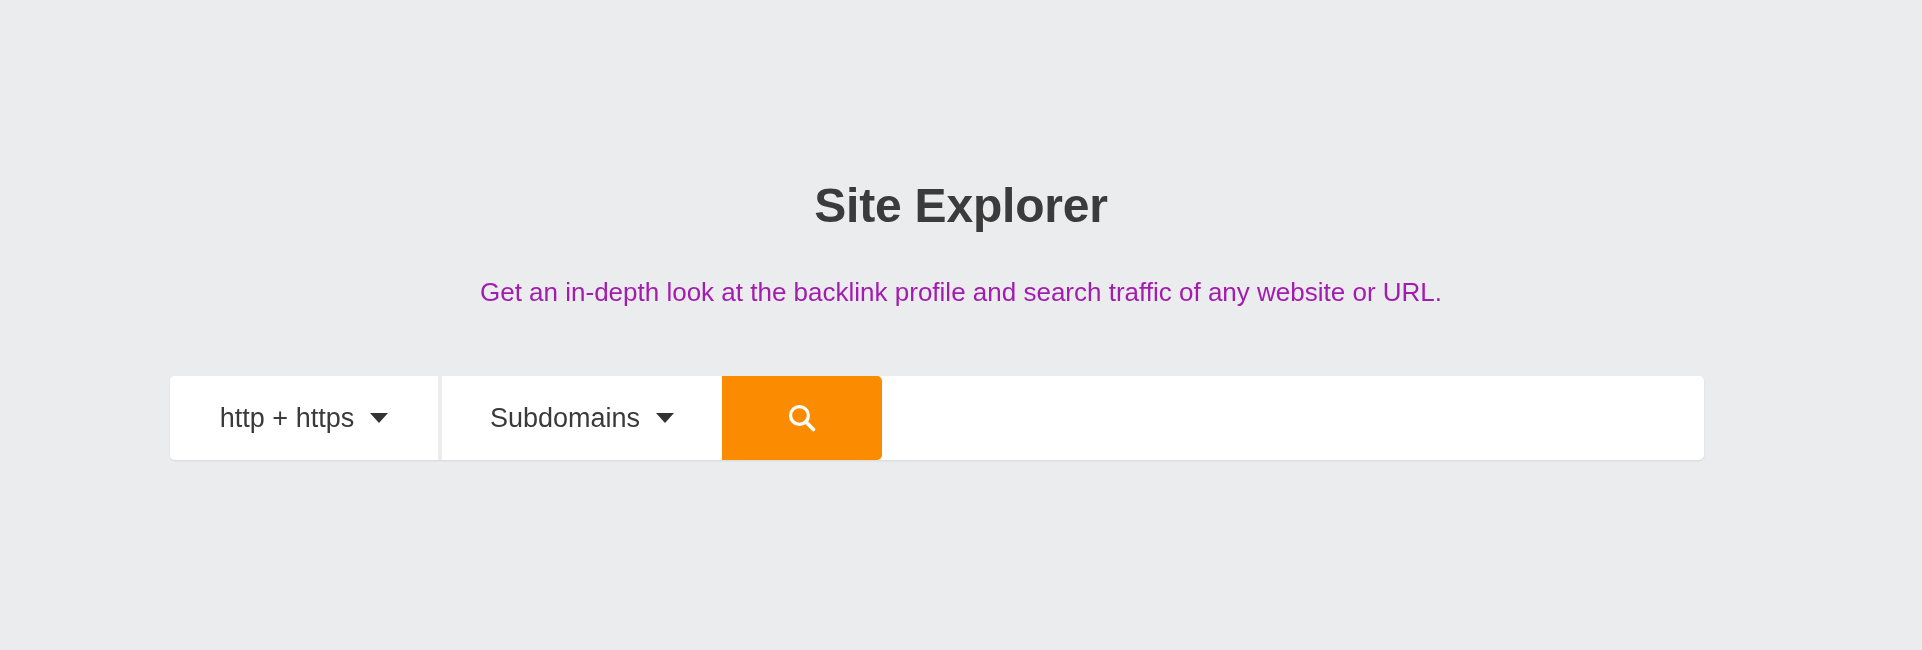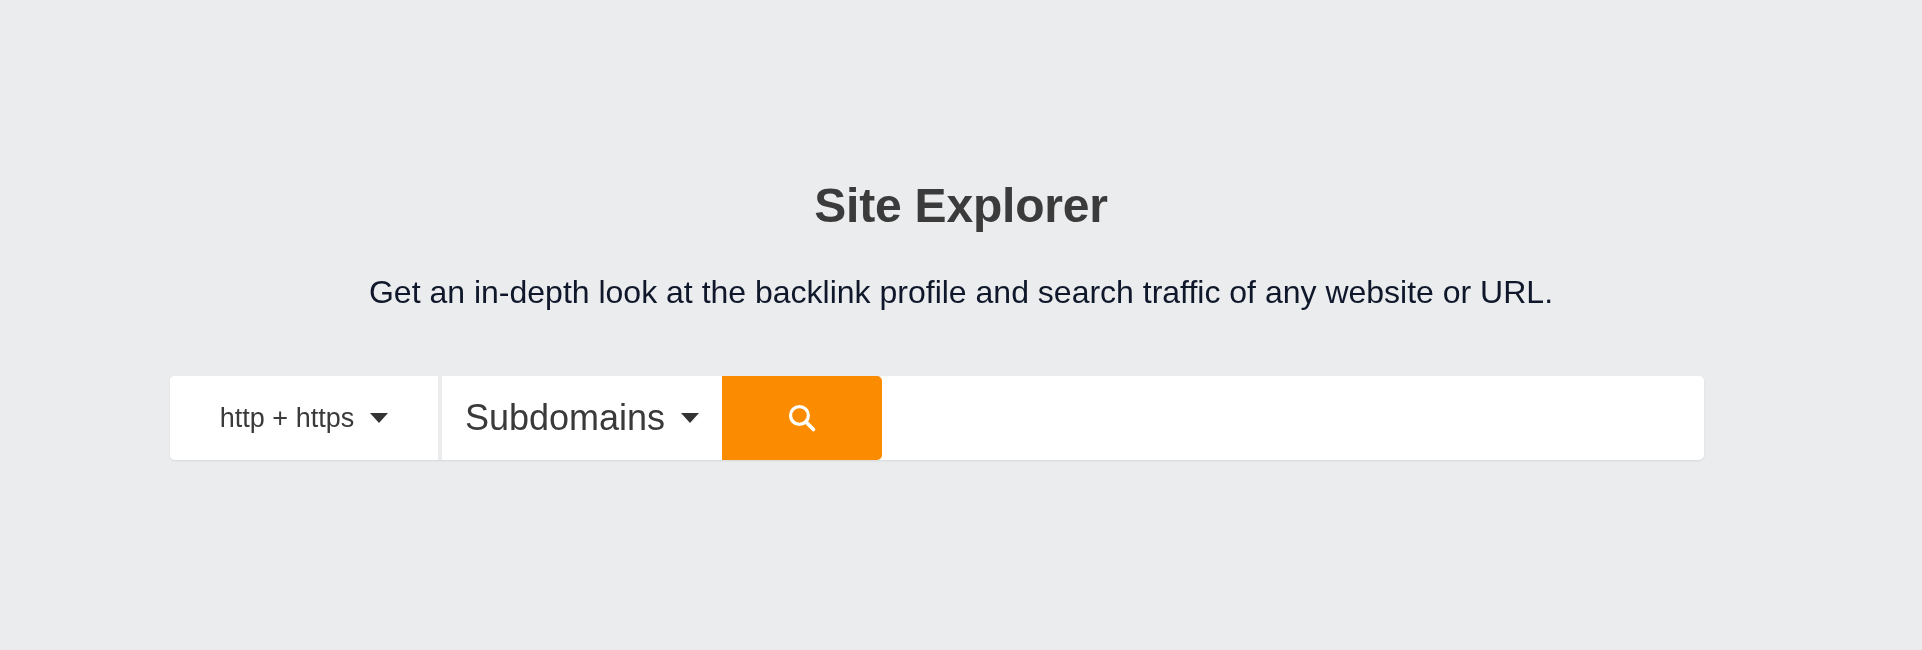--- a/index.html
+++ b/index.html
@@ -47,24 +47,24 @@
     text-align: center;
   }
 
   .page-subtitle {
     margin: 0;
     padding: 0;
     position: absolute;
     left: 0;
     top: 275px;
     width: 1922px;
-    font-size: 32px;
+    font-size: 26px;
     line-height: 34px;
     font-weight: normal;
-    color: #0f172a;
+    color: #a21caf;
     text-align: center;
   }
 
   
   .search-bar {
     position: absolute;
     left: 170px;
     top: 376px;
     width: 1534px;
     height: 84px;
@@ -139,21 +139,21 @@
     justify-content: center;
     gap: 16px;
     cursor: pointer;
     border-left: 2px solid #ececec;
     background: #ffffff;
     box-sizing: border-box;
     user-select: none;
   }
 
   .scope-label {
-    font-size: 36px;
+    font-size: 27px;
     color: #3a3a3a;
     line-height: 1;
     white-space: nowrap;
   }
 
   .search-button {
     flex: 0 0 160px;
     border: none;
     margin: 0;
     padding: 0;

